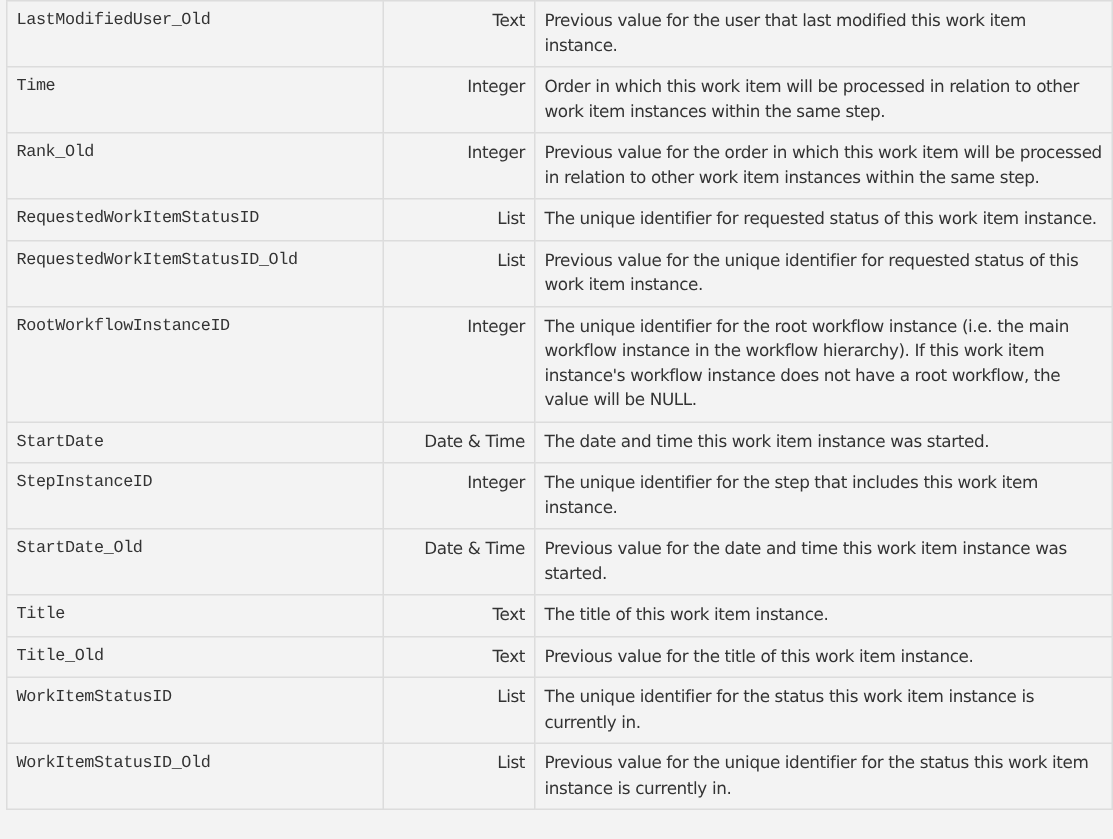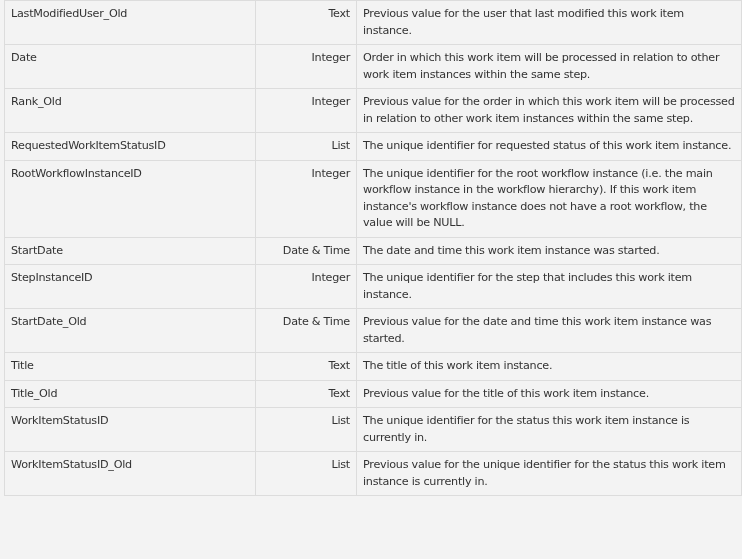--- a/index.html
+++ b/index.html
@@ -17,21 +17,21 @@
     width: 737px;
     table-layout: fixed;
   }
   td {
     border: 1px solid #dcdcdc;
     vertical-align: top;
     padding: 5px 6px 5px 6px;
     line-height: 16.5px;
     letter-spacing: -0.25px;
   }
-  td.c1 { width: 238px; }
+  td.c1 { width: 238px; font-family: Liberation Mono, monospace; }
   td.c2 { width: 88px; text-align: right; }
   td.c3 { width: 372px; margin-left: 32px; }
   tr.first td { height: 16px; }
 </style>
 </head>
 <body>
 
 <div class="wrap">
   <table>
     <tbody>
@@ -39,33 +39,38 @@
         <td class="c1"></td>
         <td class="c2"></td>
         <td class="c3"></td>
       </tr>
       <tr>
         <td class="c1">LastModifiedUser_Old</td>
         <td class="c2">Text</td>
         <td class="c3">Previous value for the user that last modified this work item instance.</td>
       </tr>
       <tr>
-        <td class="c1">Date</td>
+        <td class="c1">Time</td>
         <td class="c2">Integer</td>
         <td class="c3">Order in which this work item will be processed in relation to other work item instances within the same step.</td>
       </tr>
       <tr>
         <td class="c1">Rank_Old</td>
         <td class="c2">Integer</td>
         <td class="c3">Previous value for the order in which this work item will be processed in relation to other work item instances within the same step.</td>
       </tr>
       <tr>
         <td class="c1">RequestedWorkItemStatusID</td>
         <td class="c2">List</td>
         <td class="c3">The unique identifier for requested status of this work item instance.</td>
+      </tr>
+      <tr>
+        <td class="c1">RequestedWorkItemStatusID_Old</td>
+        <td class="c2">List</td>
+        <td class="c3">Previous value for the unique identifier for requested status of this work item instance.</td>
       </tr>
       <tr>
         <td class="c1">RootWorkflowInstanceID</td>
         <td class="c2">Integer</td>
         <td class="c3">The unique identifier for the root workflow instance (i.e. the main workflow instance in the workflow hierarchy). If this work item instance's workflow instance does not have a root workflow, the value will be NULL.</td>
       </tr>
       <tr>
         <td class="c1">StartDate</td>
         <td class="c2">Date &amp; Time</td>
         <td class="c3">The date and time this work item instance was started.</td>

